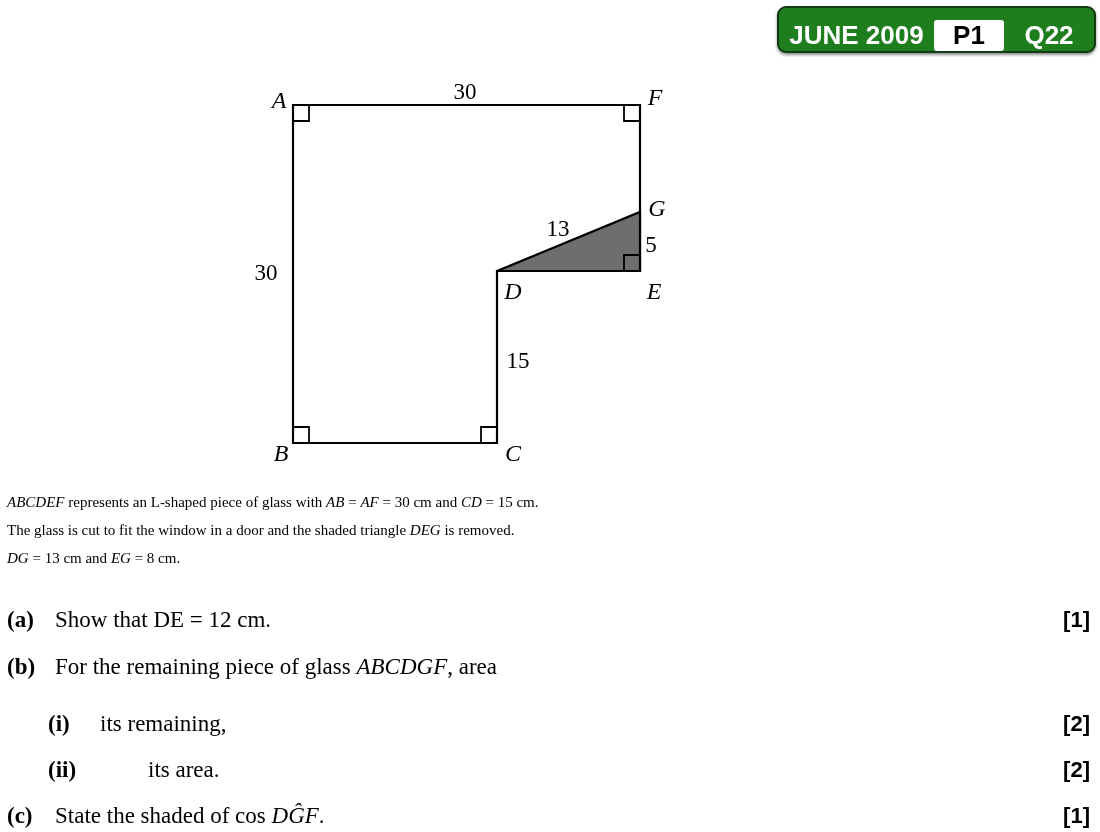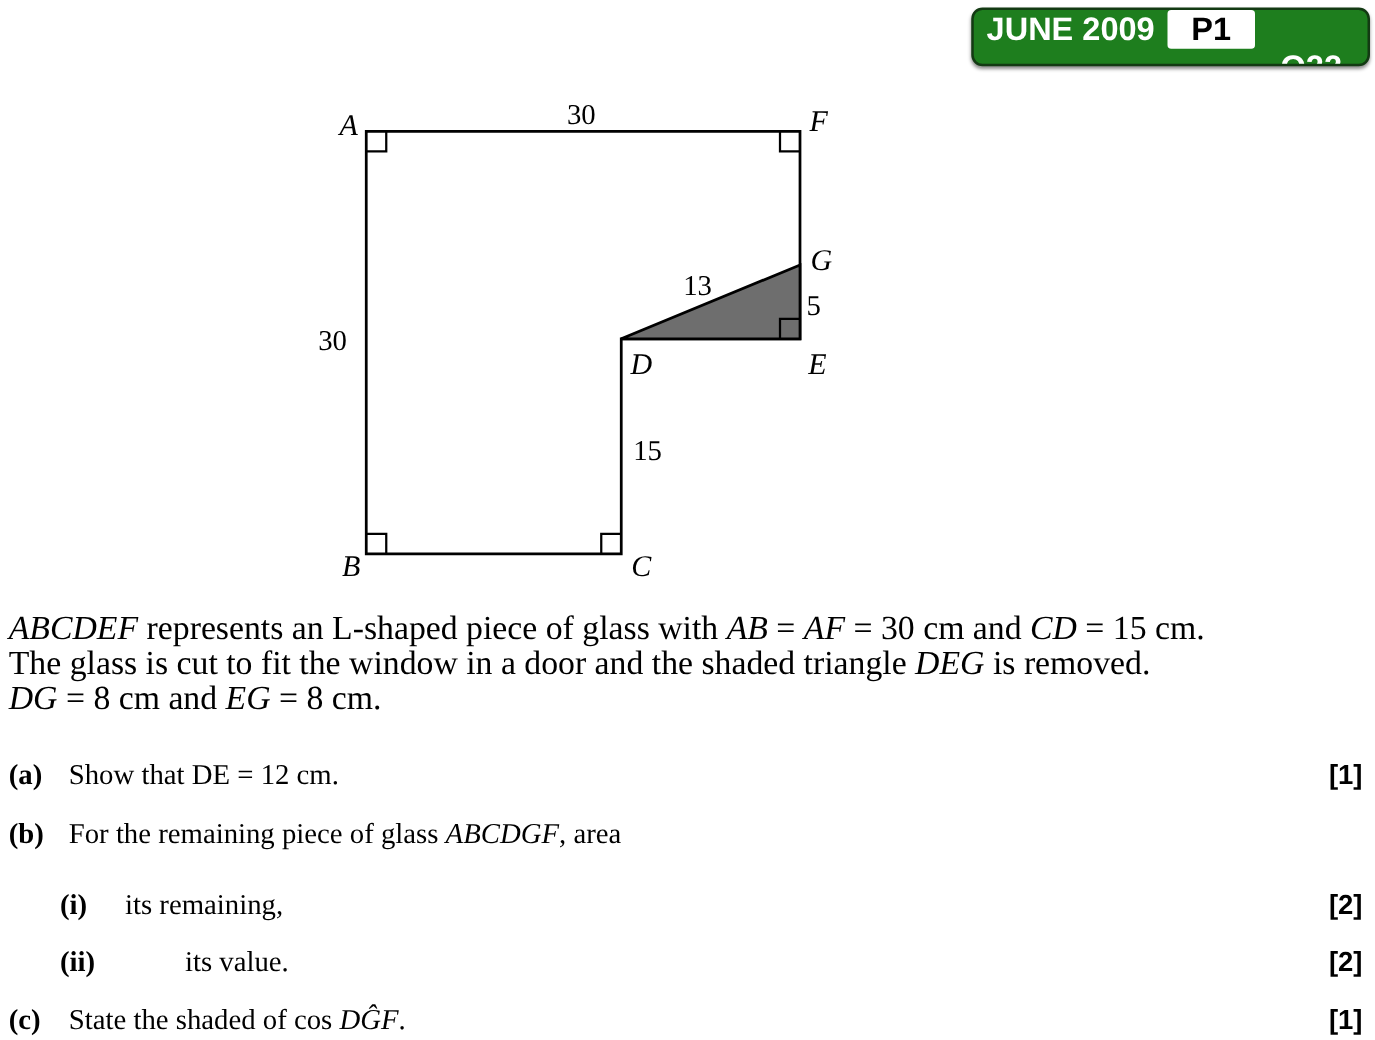--- a/index.html
+++ b/index.html
@@ -11,40 +11,40 @@
     --ink:#000000;
     --page_bg:#ffffff;
   }
   *{box-sizing:border-box;margin:0;padding:0;}
   html,body{width:1100px;height:832px;background:var(--page_bg);}
   body{position:relative;overflow:hidden;font-family:"Liberation Serif","DejaVu Serif",serif;color:var(--ink);}
 
   
   .badge{
     position:absolute;left:777px;top:6px;width:319px;height:47px;
-    display:flex;align-items:flex-start;
+    display:flex;align-items:flex-end;
     background:var(--badge_green);
     border:2px solid #133a13;border-radius:9px;
     box-shadow:0 2px 3px rgba(0,0,0,.45);
     font-family:"Liberation Sans","DejaVu Sans",sans-serif;font-weight:700;
     overflow:hidden;
   }
   .badge .seg{display:flex;align-items:center;justify-content:center;font-size:26px;}
   .badge .session{flex:0 0 155px;color:var(--badge_text);}
   .badge .paper{flex:0 0 70px;background:var(--p1_bg);color:var(--p1_text);border-radius:3px;}
   .badge .qnum{flex:1 1 auto;color:var(--badge_text);margin-top:30px;}
 
   
   .diagram{position:absolute;left:240px;top:70px;width:470px;height:400px;}
   .diagram svg{width:100%;height:100%;}
   .vlabel{font-family:"Liberation Serif","DejaVu Serif",serif;font-style:italic;font-size:24px;fill:var(--ink);}
   .mlabel{font-family:"Liberation Serif","DejaVu Serif",serif;font-size:23px;fill:var(--ink);}
 
   
-  .intro{position:absolute;left:7px;top:488px;width:1080px;font-size:27px;line-height:28px;}
+  .intro{position:absolute;left:7px;top:488px;width:1080px;font-size:15px;line-height:28px;}
   .intro .line{white-space:nowrap;}
   .it{font-style:italic;}
   .qrow{position:absolute;left:7px;right:10px;height:30px;display:flex;align-items:center;font-size:23px;}
   .qrow .qlabel{font-weight:700;flex:0 0 48px;}
   .qrow.sub{padding-left:41px;}
   .qrow.sub .qlabel{flex:0 0 52px;}
   .qrow .qtext{white-space:nowrap;}
   .qrow .spacer{flex:1 1 auto;}
   .qrow .mark{
     font-family:"Liberation Sans","DejaVu Sans",sans-serif;
@@ -91,21 +91,21 @@
 </div>
 
 <div class="intro">
   <div class="line">
     <span class="it">ABCDEF</span><span> represents an L-shaped piece of glass with </span><span class="it">AB</span><span> = </span><span class="it">AF</span><span> = 30 cm and </span><span class="it">CD</span><span> = 15 cm.</span>
   </div>
   <div class="line">
     <span>The glass is cut to fit the window in a door and the shaded triangle </span><span class="it">DEG</span><span> is removed.</span>
   </div>
   <div class="line">
-    <span class="it">DG</span><span> = 8 cm and </span><span class="it">EG</span><span> = 8 cm.</span>
+    <span class="it">DG</span><span> = 13 cm and </span><span class="it">EG</span><span> = 8 cm.</span>
   </div>
 </div>
 
 <div class="qrow row-a">
   <span class="qlabel">(a)</span>
   <span class="qtext">Show that DE = 12 cm.</span>
   <span class="spacer"></span>
   <span class="mark">[1]</span>
 </div>
 
@@ -116,21 +116,21 @@
 
 <div class="qrow sub row-bi">
   <span class="qlabel">(i)</span>
   <span class="qtext">its remaining,</span>
   <span class="spacer"></span>
   <span class="mark">[2]</span>
 </div>
 
 <div class="qrow sub row-bii">
   <span class="qlabel">(ii)</span>
-  <span class="qtext">its value.</span>
+  <span class="qtext">its area.</span>
   <span class="spacer"></span>
   <span class="mark">[2]</span>
 </div>
 
 <div class="qrow row-c">
   <span class="qlabel">(c)</span>
   <span class="qtext"><span>State the shaded of cos </span><span class="it">DĜF</span><span>.</span></span>
   <span class="spacer"></span>
   <span class="mark">[1]</span>
 </div>

